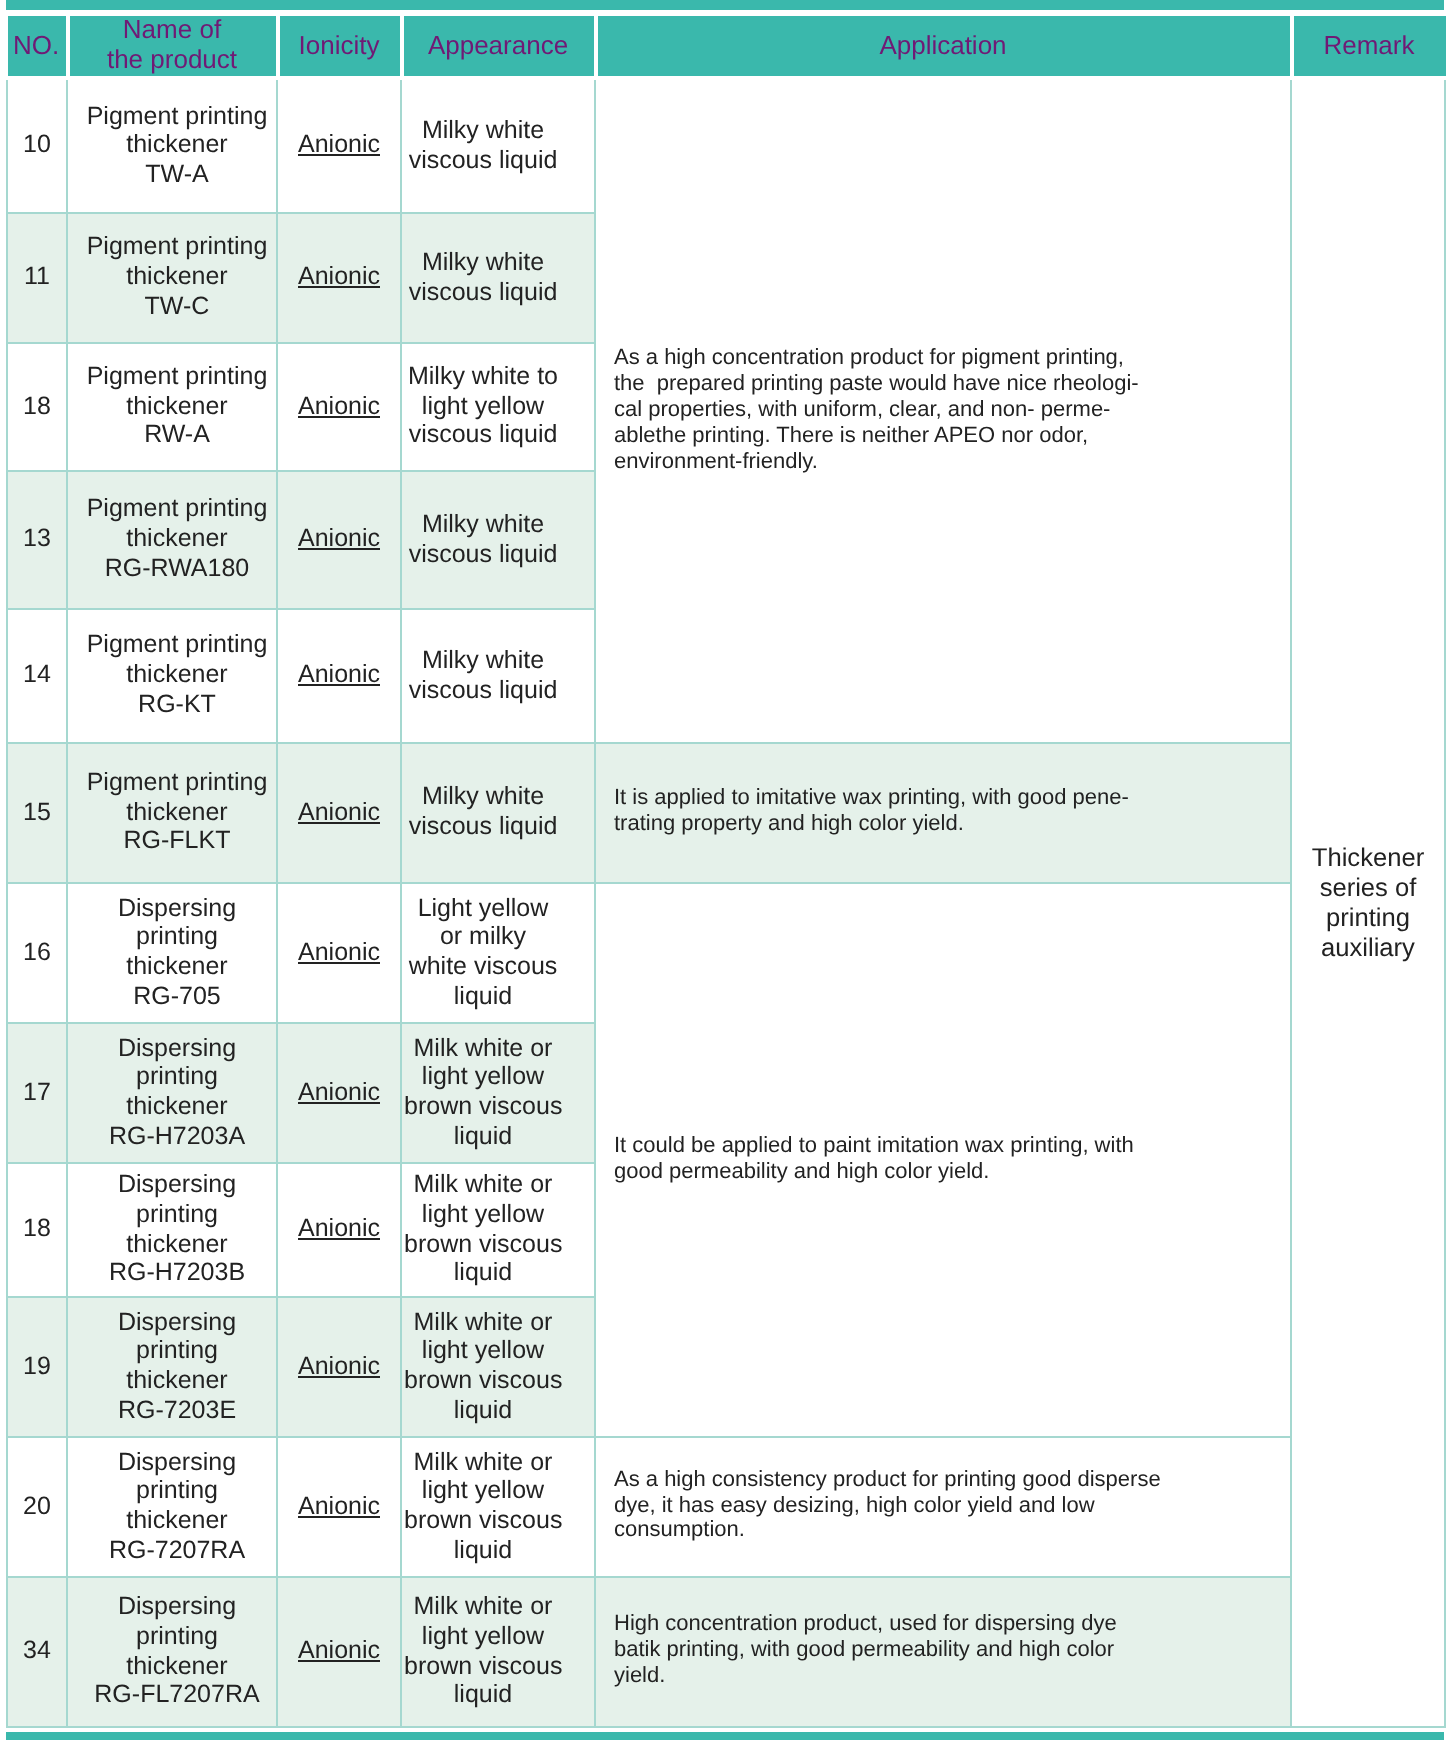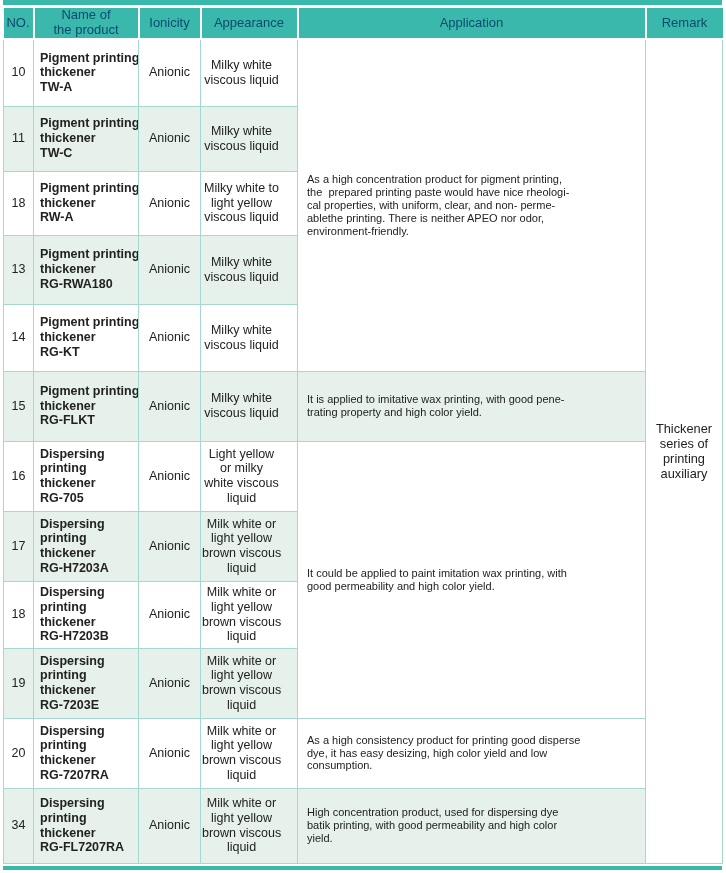--- a/index.html
+++ b/index.html
@@ -30,21 +30,21 @@
   }
   table.product-table {
     border-collapse: collapse;
     table-layout: fixed;
     margin-left: 3px;
     width: 719px;
   }
   
   th {
     background: #3ab8ac;
-    color: #0c4a6e;
+    color: #701a75;
     font-weight: normal;
     font-size: 13px;
     line-height: 1.15;
     text-align: center;
     vertical-align: middle;
     white-space: pre;
     border-left: 2px solid #ffffff;
     border-bottom: 2px solid #ffffff;
     padding: 0;
     height: 30px;
@@ -61,27 +61,27 @@
     overflow: hidden;
     background: #ffffff;
   }
   tr.green td { background: #e5f1ea; }
   td.keep-white { background: #ffffff !important; }
   td.cell-no {
     text-align: center;
     padding: 0;
   }
   td.cell-name {
-    font-weight: bold;
-    text-align: left;
+    font-weight: normal;
+    text-align: center;
     padding-left: 6px;
     padding-right: 1px;
     white-space: pre;
   }
-  td.cell-ionicity { text-align: center; }
+  td.cell-ionicity { text-align: center; text-decoration: underline; }
   td.cell-appearance {
     text-align: center;
     white-space: pre;
     padding-left: 1px;
     padding-right: 16px;
   }
   td.cell-application {
     text-align: left;
     padding-left: 9px;
     padding-right: 3px;

